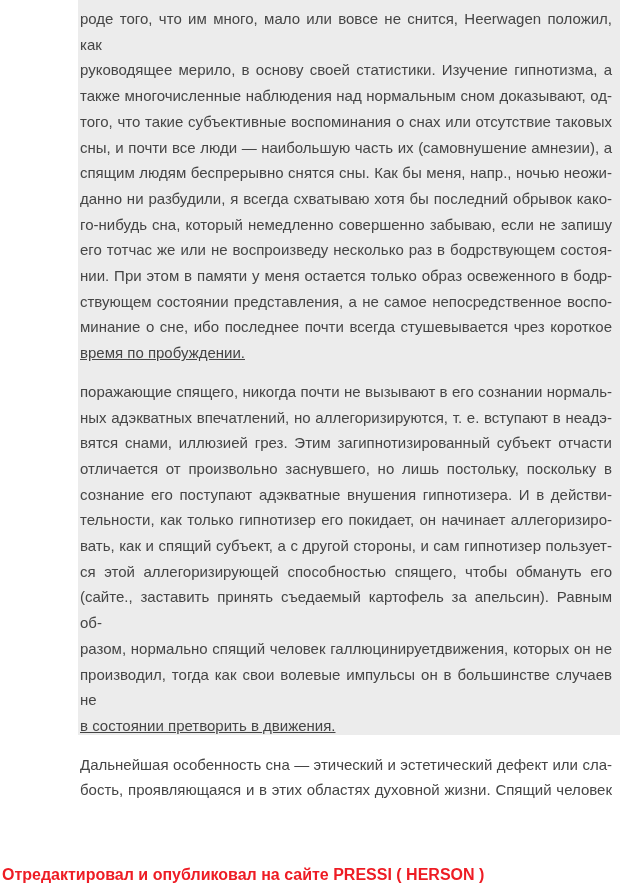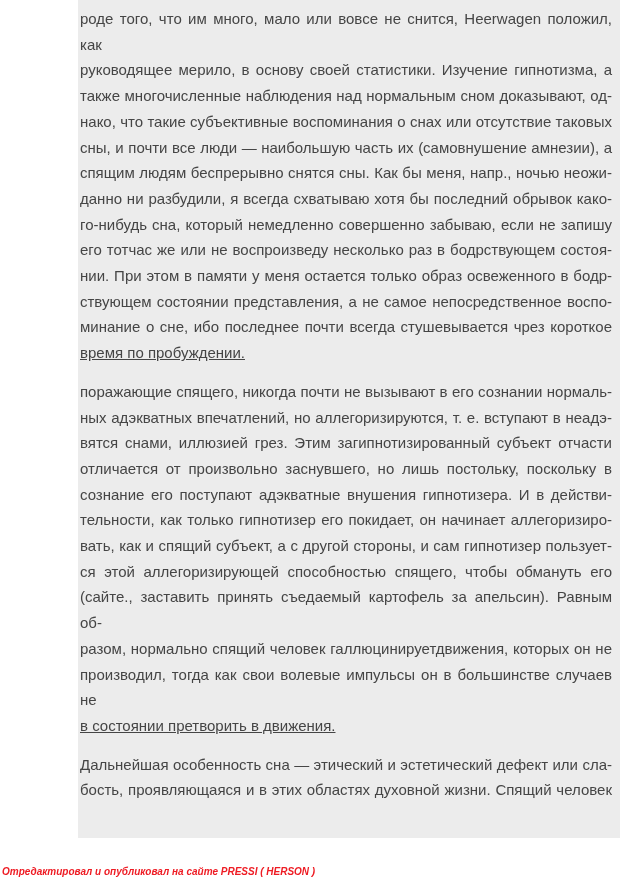--- a/index.html
+++ b/index.html
@@ -19,21 +19,21 @@
     height: 887px;
     position: relative;
     overflow: hidden;
     font-family: "Liberation Sans", sans-serif;
   }
   .page-surface {
     position: absolute;
     left: 78px;
     top: 0;
     width: 542px;
-    height: 838px;
+    height: 735px;
     background: var(--block-bg);
   }
   .text-column {
     position: absolute;
     left: 2px;
     top: 6px;
     width: 532px;
     color: var(--text-color);
     font-size: 15px;
     line-height: 25.7px;
@@ -43,36 +43,35 @@
     text-align: justify;
     text-align-last: justify;
     white-space: normal;
   }
   .line.last { text-align-last: left; text-decoration: underline; }
   .watermark {
     position: absolute;
     left: 2px;
     top: 866px;
     color: var(--watermark-color);
-    font-style: italic;
     font-weight: bold;
-    font-size: 10px;
+    font-size: 16px;
     white-space: nowrap;
   }
 </style>
 </head>
 <body>
 
 <div class="page-surface">
   <div class="text-column">
       <div class="paragraph">
         <div class="line">роде того, что им много, мало или вовсе не снится, Heerwagen положил, как</div>
         <div class="line">руководящее мерило, в основу своей статистики. Изучение гипнотизма, а</div>
         <div class="line">также многочисленные наблюдения над нормальным сном доказывают, од-</div>
-        <div class="line">нако, что такие субъективные воспоминания о снах или отсутствие таковых</div>
+        <div class="line">того, что такие субъективные воспоминания о снах или отсутствие таковых</div>
         <div class="line">сны, и почти все люди — наибольшую часть их (самовнушение амнезии), а</div>
         <div class="line">спящим людям беспрерывно снятся сны. Как бы меня, напр., ночью неожи-</div>
         <div class="line">данно ни разбудили, я всегда схватываю хотя бы последний обрывок како-</div>
         <div class="line">го-нибудь сна, который немедленно совершенно забываю, если не запишу</div>
         <div class="line">его тотчас же или не воспроизведу несколько раз в бодрствующем состоя-</div>
         <div class="line">нии. При этом в памяти у меня остается только образ освеженного в бодр-</div>
         <div class="line">ствующем состоянии представления, а не самое непосредственное воспо-</div>
         <div class="line">минание о сне, ибо последнее почти всегда стушевывается чрез короткое</div>
         <div class="line last">время по пробуждении.</div>
       </div>

